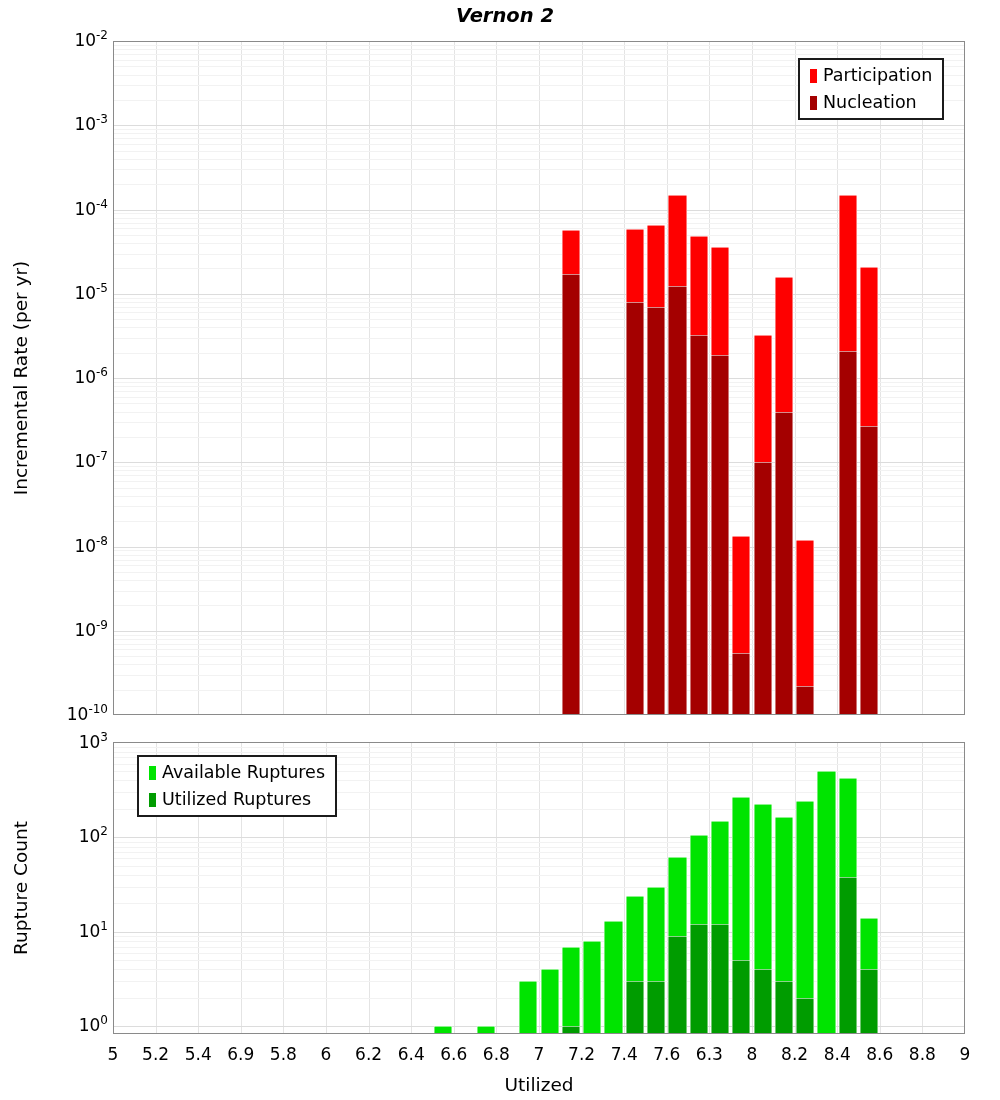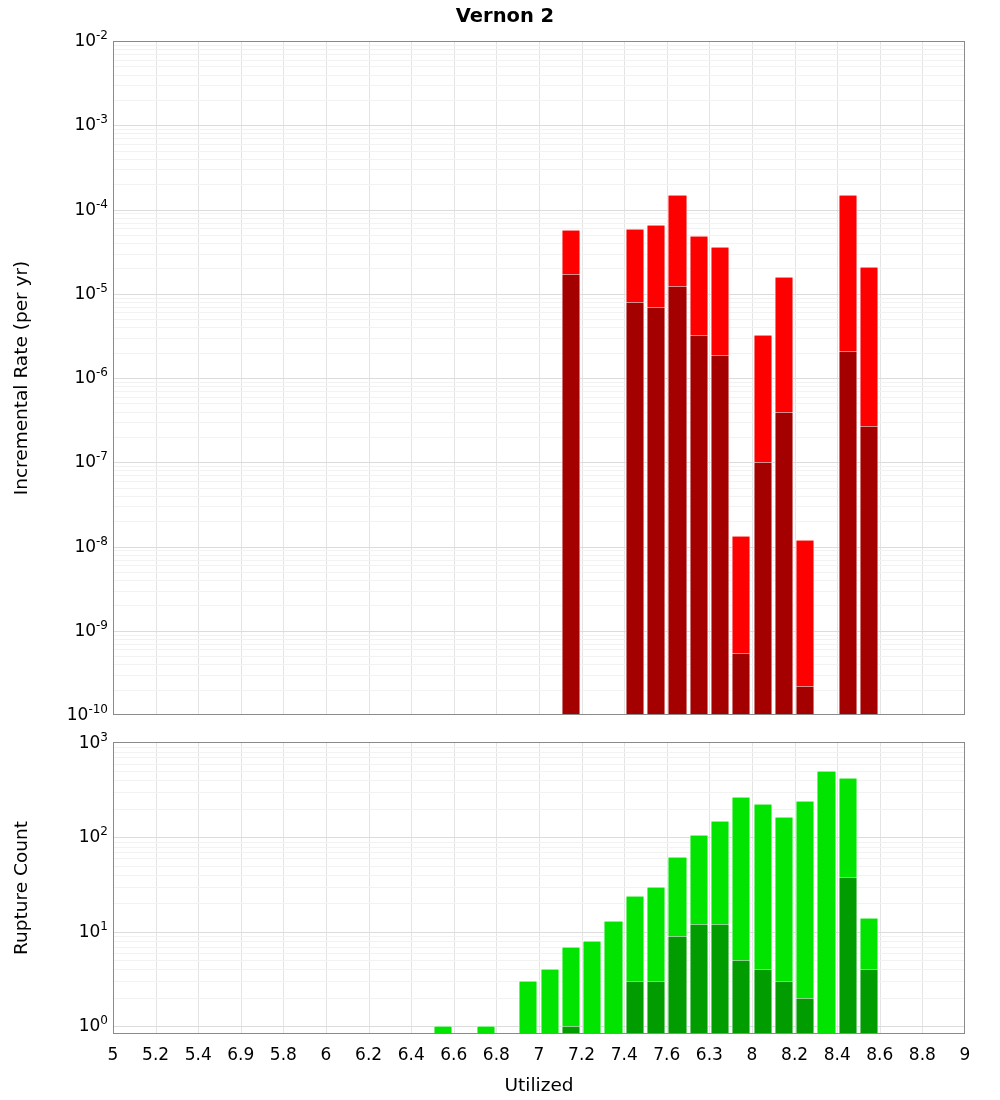--- a/index.html
+++ b/index.html
@@ -1,18 +1,18 @@
 <!DOCTYPE html>
 <html><head>
 <meta charset="utf-8">
 <style>
   html,body{margin:0;padding:0;background:#ffffff;}
   body{font-family:"DejaVu Sans","Liberation Sans",sans-serif;color:#000;}
   .fig{position:relative;width:1000px;height:1100px;background:#fff;overflow:hidden;}
-  .title{position:absolute;font-size:19.5px;font-weight:bold;transform:translate(-50%,-50%);white-space:nowrap;}
+  .title{position:absolute;font-size:19.5px;font-weight:bold;transform:translate(-50%,-50%);white-space:nowrap;font-style:italic;}
   .axis-title{position:absolute;font-size:18.5px;white-space:nowrap;}
   .vert{transform:translate(-50%,-50%) rotate(-90deg);}
   .horiz{transform:translate(-50%,-50%);}
   .panel-frame{position:absolute;border:1.6px solid #8a8a8a;box-sizing:border-box;z-index:6;pointer-events:none;background:transparent;}
   .legend{position:absolute;z-index:8;background:#fff;border:2px solid #1b1b1b;padding:4px 10px;display:flex;flex-direction:column;gap:4px;}
   .legend-item{display:flex;align-items:center;gap:6px;font-size:17.5px;line-height:23px;}
   .swatch{width:7px;height:14px;display:inline-block;flex:0 0 auto;}
   .ytick{position:absolute;font-size:17px;text-align:right;width:72px;z-index:7;}
   .ytick sup{font-size:12px;}
   .xtick{position:absolute;font-size:17px;text-align:center;width:46px;z-index:7;}
@@ -27,21 +27,41 @@
   <div class="axis-title vert" style="left:20px;top:378px;">Incremental Rate (per yr)</div>
 
   <div class="axis-title vert" style="left:20px;top:888px;">Rupture Count</div>
 
   <div class="axis-title horiz" style="left:539px;top:1084px;">Utilized</div>
 
   <div class="panel-frame" style="left:113px;top:41px;width:852px;height:674px;"></div>
 
   <div class="panel-frame" style="left:113px;top:742px;width:852px;height:292px;"></div>
 
-
+  <div class="legend" style="left:798px;top:58px;">
+    <div class="legend-item">
+      <span class="swatch" style="background: rgb(254, 0, 0);"></span>
+      <span>Participation</span>
+    </div>
+    <div class="legend-item">
+      <span class="swatch" style="background: rgb(164, 0, 0);"></span>
+      <span>Nucleation</span>
+    </div>
+  </div>
+
+  <div class="legend" style="left:137px;top:755px;">
+    <div class="legend-item">
+      <span class="swatch" style="background: rgb(0, 228, 0);"></span>
+      <span>Available Ruptures</span>
+    </div>
+    <div class="legend-item">
+      <span class="swatch" style="background: rgb(0, 156, 0);"></span>
+      <span>Utilized Ruptures</span>
+    </div>
+  </div>
 
 <div style="position: absolute; left: 155.6px; top: 42px; width: 1px; height: 672px; background: rgb(228, 228, 228); z-index: 1;"></div>
     <div style="position: absolute; left: 155.6px; top: 743px; width: 1px; height: 290px; background: rgb(228, 228, 228); z-index: 1;"></div>
     <div style="position: absolute; left: 198.2px; top: 42px; width: 1px; height: 672px; background: rgb(228, 228, 228); z-index: 1;"></div>
     <div style="position: absolute; left: 198.2px; top: 743px; width: 1px; height: 290px; background: rgb(228, 228, 228); z-index: 1;"></div>
     <div style="position: absolute; left: 240.8px; top: 42px; width: 1px; height: 672px; background: rgb(228, 228, 228); z-index: 1;"></div>
     <div style="position: absolute; left: 240.8px; top: 743px; width: 1px; height: 290px; background: rgb(228, 228, 228); z-index: 1;"></div>
     <div style="position: absolute; left: 283.4px; top: 42px; width: 1px; height: 672px; background: rgb(228, 228, 228); z-index: 1;"></div>
     <div style="position: absolute; left: 283.4px; top: 743px; width: 1px; height: 290px; background: rgb(228, 228, 228); z-index: 1;"></div>
     <div style="position: absolute; left: 326px; top: 42px; width: 1px; height: 672px; background: rgb(228, 228, 228); z-index: 1;"></div>

